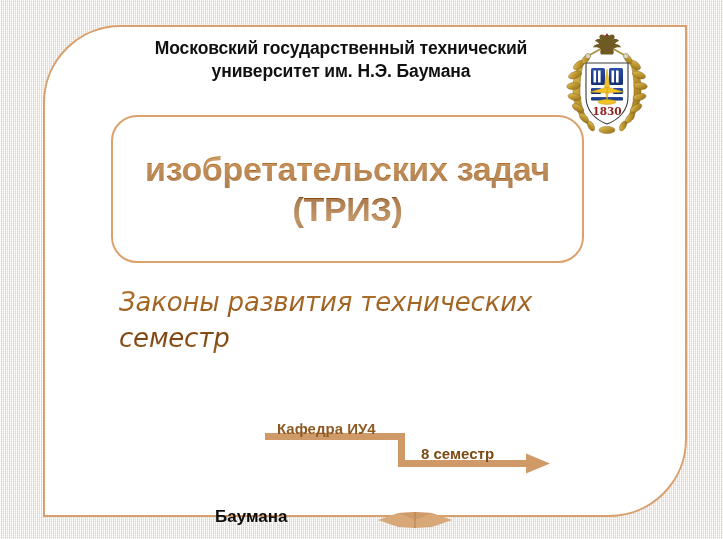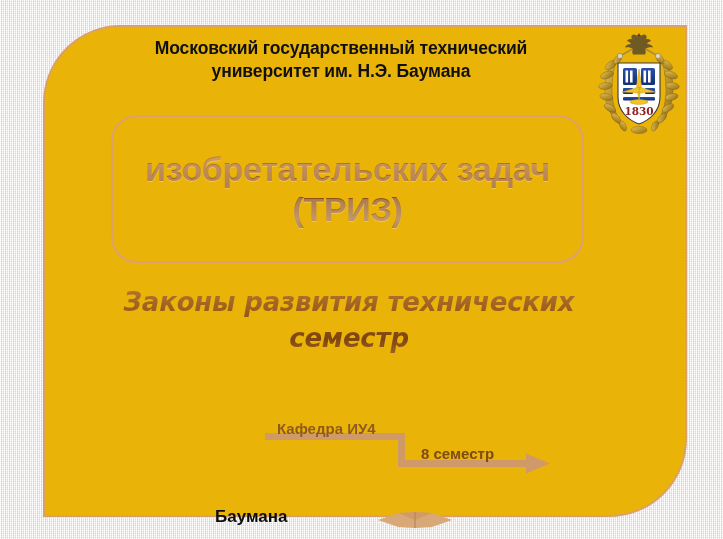--- a/index.html
+++ b/index.html
@@ -30,21 +30,21 @@
         rgba(255,255,255,0.10) 2px, rgba(255,255,255,0.10) 5px);
   }
 
   
   .slide-panel {
     position: absolute;
     left: 43px;
     top: 25px;
     width: 644px;
     height: 492px;
-    background: #eab308;
+    background: #ffffff;
     border: 2px solid #d99f6c;
     border-radius: 78px 0 78px 0;
     box-sizing: border-box;
   }
 
   
   .org-header {
     position: absolute;
     left: 62px;
     top: 10px;
@@ -53,21 +53,21 @@
     font-size: 17.5px;
     font-weight: bold;
     line-height: 1.34;
     color: #101010;
     letter-spacing: -0.1px;
   }
 
   
   .logo-wrap {
     position: absolute;
-    left: 551px;
+    left: 519px;
     top: 4px;
     width: 86px;
     height: 104px;
     text-align: right;
   }
   .logo-wrap svg { display: block; }
 
   
   .title-box {
     position: absolute;
@@ -97,25 +97,25 @@
     text-shadow: 0 1px 0 rgba(255,255,255,0.25);
     padding: 0 10px;
   }
 
   
   .subtitle {
     position: absolute;
     left: 74px;
     top: 258px;
     width: 460px;
-    text-align: center;
+    text-align: left;
     font-family: "DejaVu Sans", sans-serif;
     font-size: 26px;
     font-style: italic;
-    font-weight: bold;
+    font-weight: normal;
     line-height: 1.38;
     letter-spacing: -0.2px;
     color: #8c4f15;
     background-image: linear-gradient(180deg,
         #b57a34 0%, #99591a 40%, #7f4510 75%, #a26a2b 100%);
     -webkit-background-clip: text;
     background-clip: text;
     -webkit-text-fill-color: transparent;
   }
 

